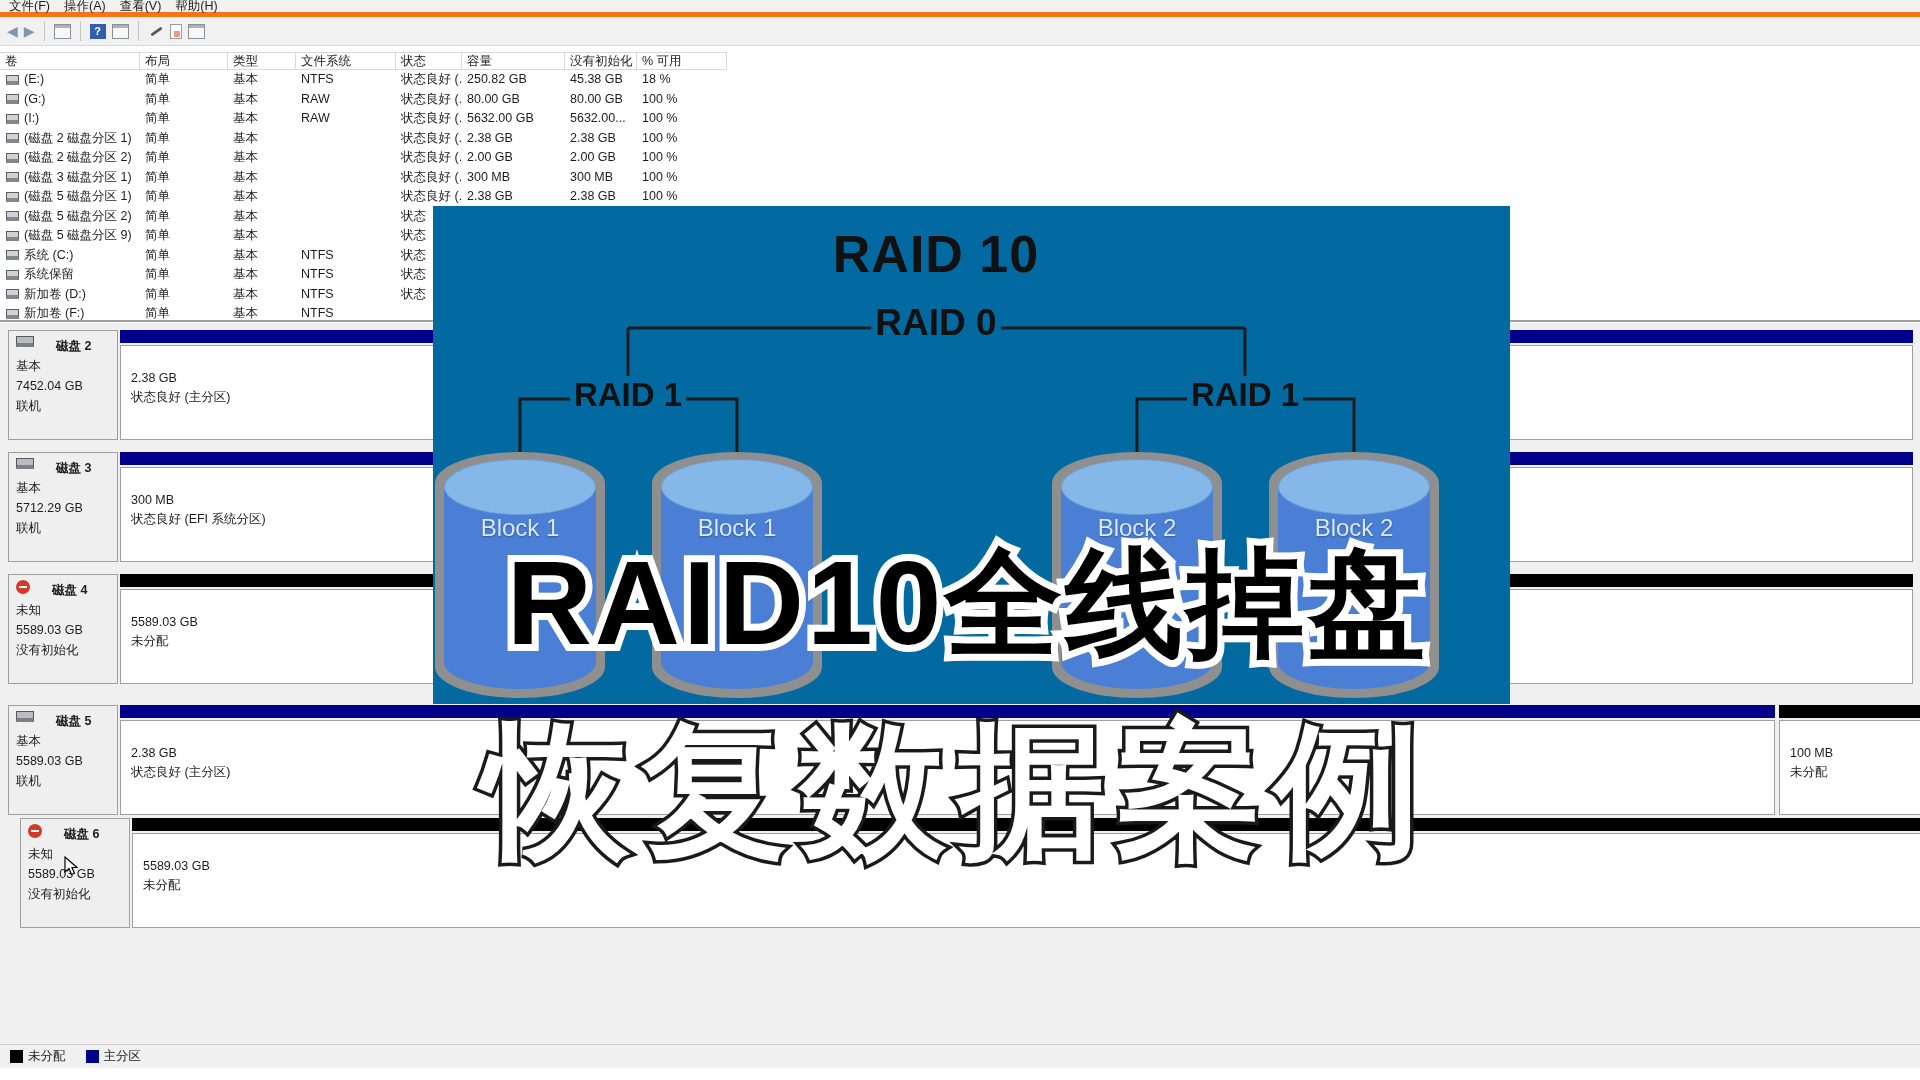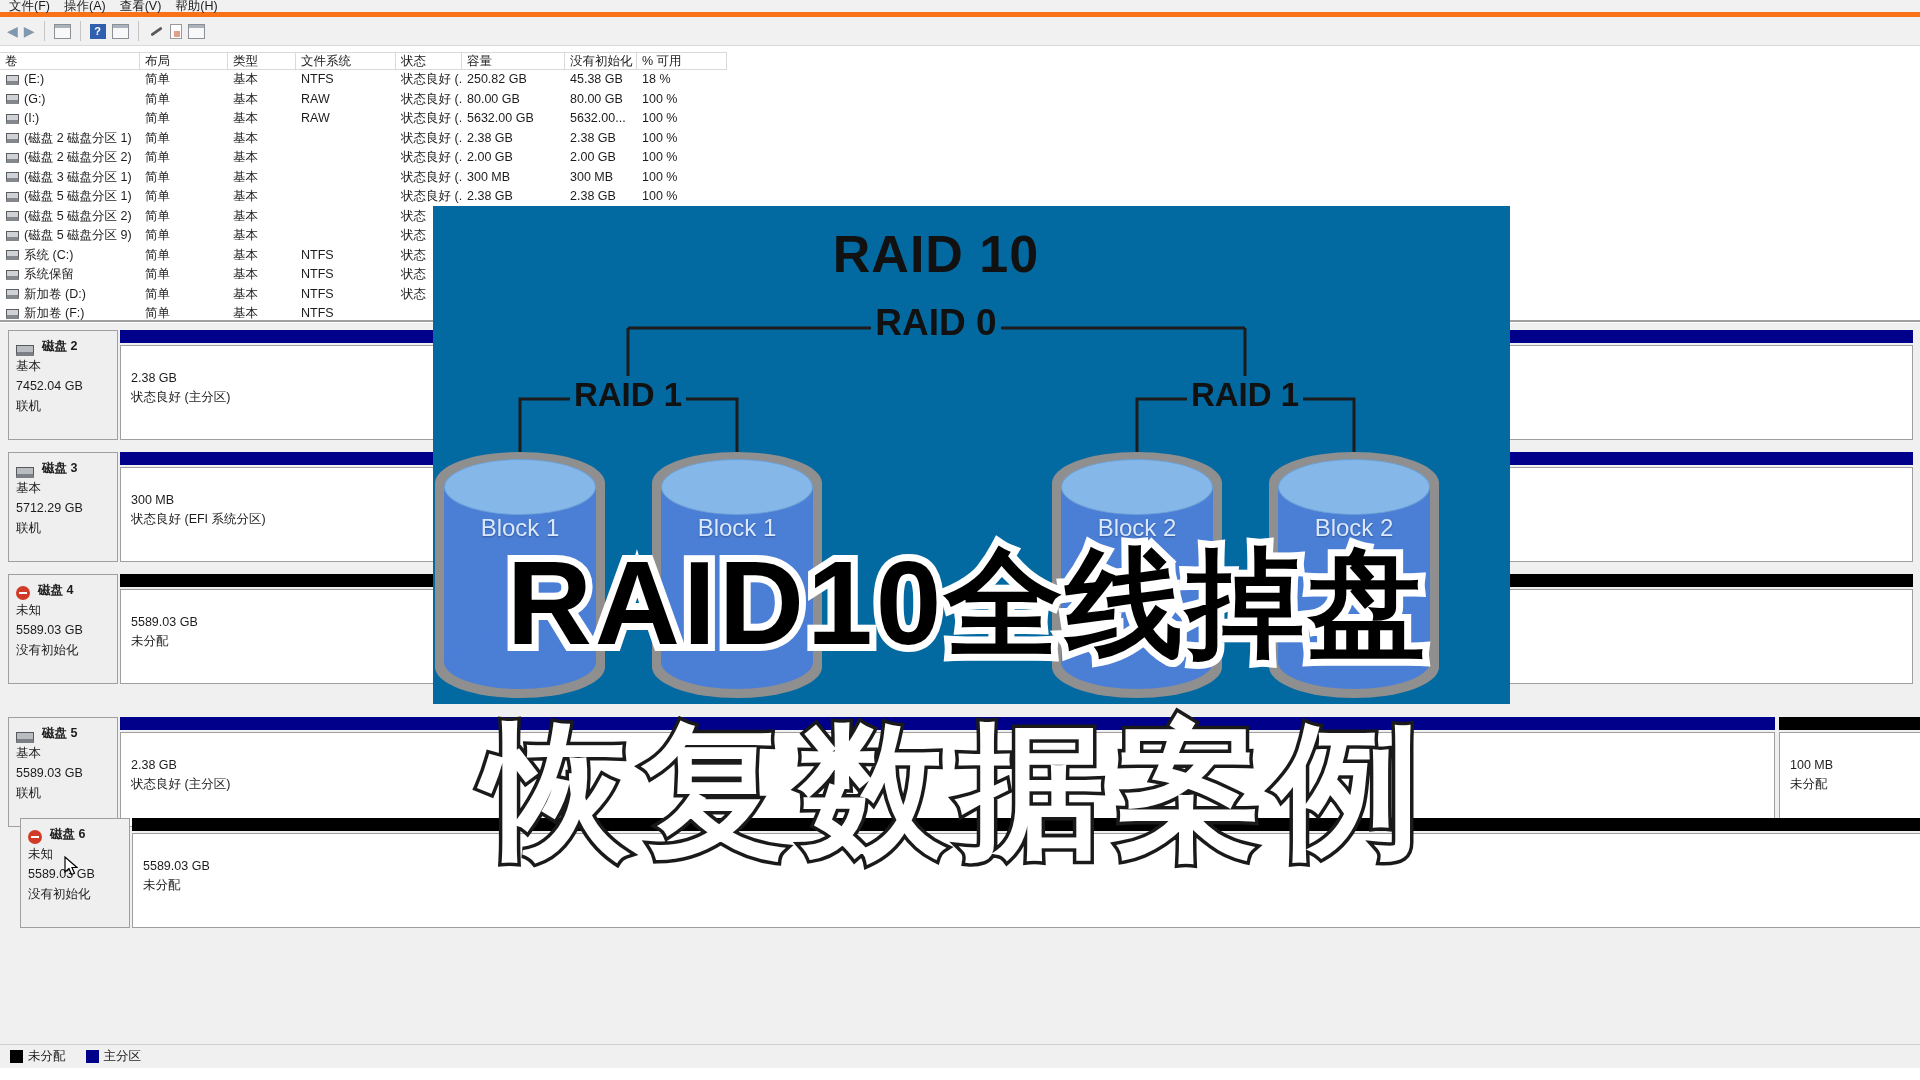--- a/index.html
+++ b/index.html
@@ -46,21 +46,21 @@
   .vol-icon { flex:none; width:13px; height:10px; background:#cfd3d8; border:1px solid #5a5c60;
     border-bottom:4px solid #84888d; }
 
   
   .panel-divider { position:absolute; left:0; top:320px; width:1920px; height:3px;
     background:#a0a0a0; border-bottom:1px solid #ffffff; }
   .disk-panel { position:absolute; left:0; top:323px; width:1920px; height:721px; background:#f0f0f0; }
   .disk-row { position:absolute; left:8px; width:1905px; height:110px; }
   .disk-label { position:absolute; left:0; top:0; width:110px; height:110px;
     background:#efefef; border:1px solid #9f9f9f; padding:5px 0 0 7px; font-size:12.5px; line-height:20px; }
-  .disk-title { display:flex; align-items:flex-end; gap:8px; font-weight:bold; }
+  .disk-title { display:flex; align-items:flex-start; gap:22px; font-weight:bold; }
   .drive-icon { flex:none; width:18px; height:11px; background:#b9bdc2; border:1px solid #56585c;
     border-bottom:4px solid #7c8086; }
   .err-icon { flex:none; width:14px; height:14px; border-radius:50%; background:#d23a28; position:relative; }
   .err-icon::before { content:""; position:absolute; left:3px; top:6px; width:8px; height:2px; background:#fff; }
   .disk-parts { position:absolute; left:112px; top:0; width:1793px; height:110px; display:flex; gap:4px; }
   .partition { position:relative; height:110px; flex:none; }
   .partition.grow { flex:1 1 auto; }
   .part-bar { position:absolute; left:0; top:0; width:100%; height:13px; }
   .part-bar.primary { background:#00008b; }
   .part-bar.unallocated { background:#000000; }
@@ -380,21 +380,21 @@
         <div class="disk-parts">
           <div class="partition grow">
             <div class="part-bar unallocated"></div>
             <div class="part-body">
               <span class="part-line">5589.03 GB</span>
               <span class="part-line">未分配</span>
             </div>
           </div>
         </div>
       </div>
-      <div class="disk-row" style="top: 394px;">
+      <div class="disk-row" style="top: 382px;">
         <div class="disk-label">
           <div class="disk-title">
             <span class="drive-icon"></span>
             <span>磁盘 5</span>
           </div>
           <div>基本</div>
           <div>5589.03 GB</div>
           <div>联机</div>
         </div>
         <div class="disk-parts">

